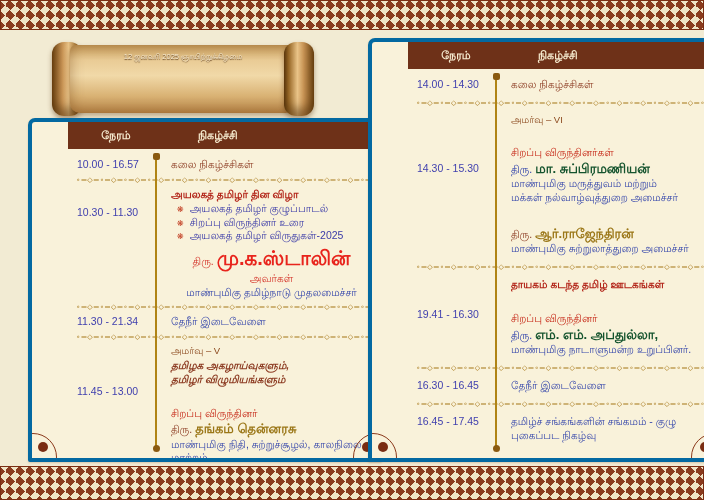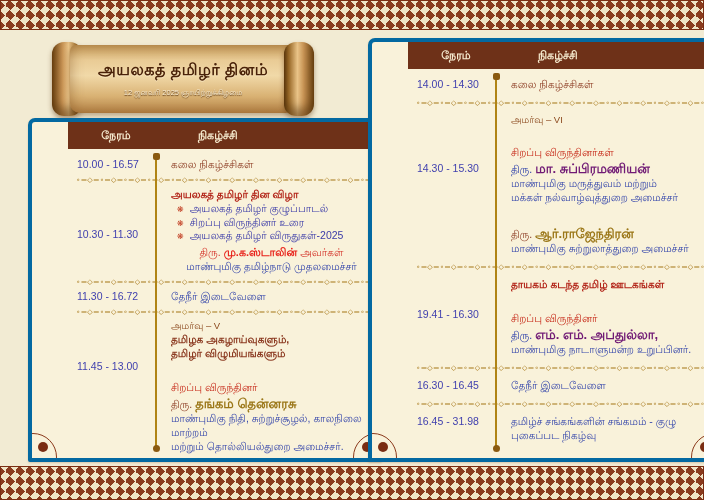--- a/index.html
+++ b/index.html
@@ -90,43 +90,43 @@
   .time{
     width:78px;flex-shrink:0;padding-left:9px;
     color:#3f3fae;font-size:10.5px;white-space:nowrap;
   }
   .content{margin-left:16px;flex:1;padding-right:6px;min-width:0;}
   .ln{font-size:10.5px;line-height:1.32;color:#333;}
   .ln.maroon{color:#8c3b22;}
   .ln.blue{color:#3647ab;}
   .ln.red{color:#c62817;}
   .ln.red-bold{color:#b3261a;font-weight:bold;}
-  .ln.mbold{color:#8c3b22;font-weight:bold;}
+  .ln.mbold{color:#8c3b22;font-weight:bold;font-style:italic;}
   .ln.session{color:#8c4a1f;font-size:9.5px;margin-bottom:1px;}
   .ln.center{text-align:center;}
   .ln.gap-top{margin-top:20px;}
   .ln.bullet{color:#3b3ba8;padding-left:6px;}
   .bglyph{color:#c03a1e;font-size:8px;margin-right:6px;}
   .ln.name .nm{font-weight:bold;font-size:13px;}
   .ln.name .pre,.ln.name .suf{font-size:10.5px;}
   .ln.name.olive{color:#8c3b22;}
   .ln.name.olive .nm{color:#9b7718;}
   .ln.name.bluebig{color:#2438a8;}
-  .ln.name.bluebig .nm{color:#701a75;}
+  .ln.name.bluebig .nm{color:#14532d;}
   .ln.name.stalin{color:#d4342a;margin-top:2px;}
-  .ln.name.stalin .nm{color:#e8241c;font-size:11px;}
+  .ln.name.stalin .nm{color:#e8241c;font-size:20px;}
 
   .chain{
     color:#a8791c;font-size:7px;letter-spacing:1px;white-space:nowrap;
     overflow:hidden;height:10px;line-height:10px;margin:3px 6px 3px 8px;
     text-align:center;
   }
   .panel.right .chain{margin-top:6px;margin-bottom:6px;}
 
-  .t-off-l2{margin-top:40px;}
+  .t-off-l2{margin-top:18px;}
   .t-off-l4{margin-top:40px;}
   .t-off-r2{margin-top:48px;}
   .t-off-r3{margin-top:30px;}
 
   .corner-arc{
     position:absolute;width:46px;height:46px;border:1px solid #8b3a1c;border-radius:50%;
     bottom:-23px;background:transparent;
   }
   .corner-arc.bl{left:-23px;}
   .corner-arc.br{right:-23px;}
@@ -142,21 +142,20 @@
 <div class="page">
 
   <div class="border-band top"></div>
   <div class="teeth top"></div>
   <div class="border-band bottom"></div>
   <div class="teeth bottom"></div>
 
   <div class="banner">
     <div class="roll left"></div>
     <div class="scroll-face">
-      <div class="banner-title">அயலகத் தமிழர் தினம்</div>
       <div class="banner-subtitle">12 ஜனவரி 2025 ஞாயிற்றுக்கிழமை</div>
     </div>
     <div class="roll right"></div>
   </div>
 
   <section class="panel left">
     <div class="panel-header">
       <span class="hdr-time">நேரம்</span>
       <span class="hdr-event">நிகழ்ச்சி</span>
     </div>
@@ -182,21 +181,21 @@
             <span class="pre">திரு.</span>
             <span class="nm">மு.க.ஸ்டாலின்</span>
             <span class="suf">அவர்கள்</span>
           </div>
           <div class="ln blue center">மாண்புமிகு தமிழ்நாடு முதலமைச்சர்</div>
         </div>
       </div>
       <div class="chain">∘═◇═∘═◇═∘═◇═∘═◇═∘═◇═∘═◇═∘═◇═∘═◇═∘═◇═∘═◇═∘═◇═∘═◇═∘═◇═∘═◇═∘═◇═∘</div>
 
       <div class="row">
-        <div class="time">11.30 - 16.72</div>
+        <div class="time">11.30 - 21.34</div>
         <div class="content">
           <div class="ln blue">தேநீர் இடைவேளை</div>
         </div>
       </div>
       <div class="chain">∘═◇═∘═◇═∘═◇═∘═◇═∘═◇═∘═◇═∘═◇═∘═◇═∘═◇═∘═◇═∘═◇═∘═◇═∘═◇═∘═◇═∘═◇═∘</div>
 
       <div class="row">
         <div class="time t-off-l4">11.45 - 13.00</div>
         <div class="content">
           <div class="ln session">அமர்வு – V</div>
@@ -271,21 +270,21 @@
 
       <div class="row">
         <div class="time">16.30 - 16.45</div>
         <div class="content">
           <div class="ln blue">தேநீர் இடைவேளை</div>
         </div>
       </div>
       <div class="chain">∘═◇═∘═◇═∘═◇═∘═◇═∘═◇═∘═◇═∘═◇═∘═◇═∘═◇═∘═◇═∘═◇═∘═◇═∘═◇═∘═◇═∘═◇═∘</div>
 
       <div class="row">
-        <div class="time">16.45 - 31.98</div>
+        <div class="time">16.45 - 17.45</div>
         <div class="content">
           <div class="ln blue">தமிழ்ச் சங்கங்களின் சங்கமம் - குழு புகைப்பட நிகழ்வு</div>
         </div>
       </div>
     </div>
     <div class="corner-arc bl"></div>
     <div class="corner-arc br"></div>
     <div class="corner-dot bl"></div>
     <div class="corner-dot br"></div>
   </section>

